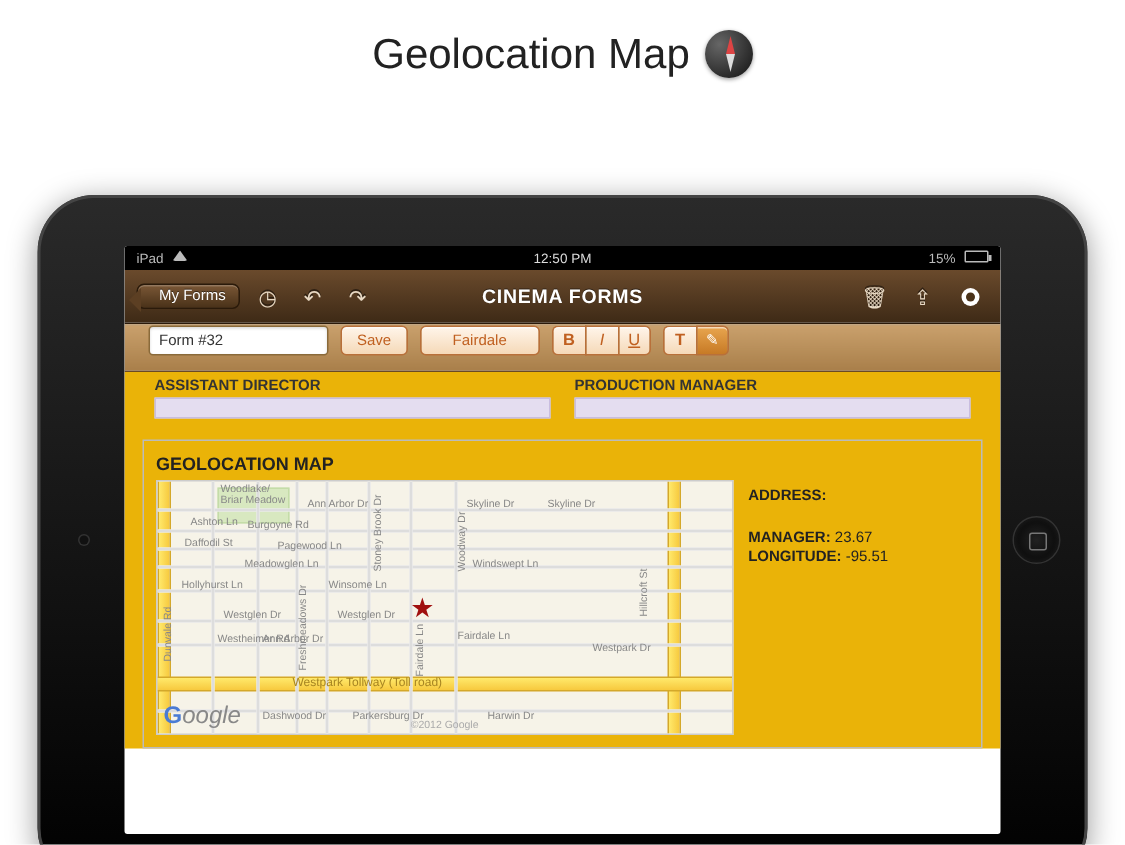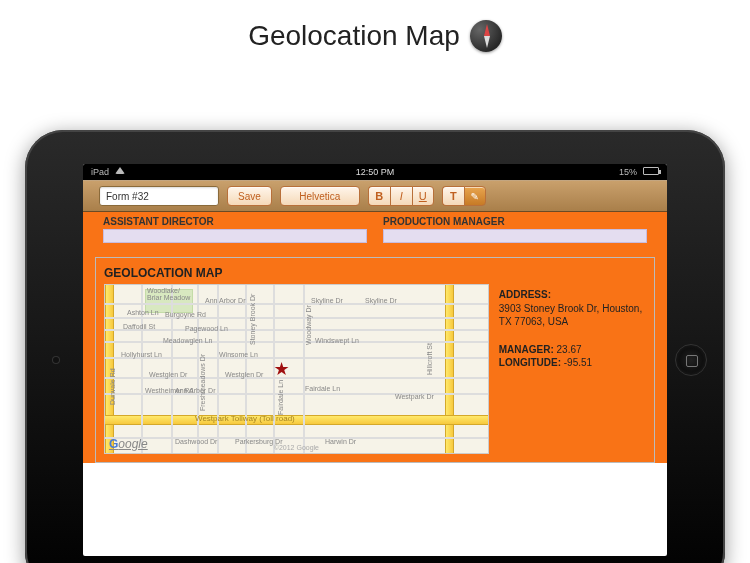--- a/index.html
+++ b/index.html
@@ -199,21 +199,20 @@
       content:"";position:absolute;
       left:3px;top:3px;width:6px;height:6px;
       background:#4a3219;border-radius:50%;
     }
     .toolbar {
       height: 32px;
       background: linear-gradient(#c9a06c, #a97f4a);
       border-top: 1px solid rgba(255,255,255,0.3);
       border-bottom: 1px solid #6a4a25;
       display: flex;
-      align-items: center;
       padding: 0 16px;
       gap: 8px;
     }
     .form-name-input {
       height: 20px;
       width: 120px;
       background: #fff;
       border: 1px solid #8a6a3a;
       border-radius: 3px;
       font-size: 10px;
@@ -232,21 +231,21 @@
       display:flex;align-items:center;justify-content:center;
       box-shadow: inset 0 1px 0 rgba(255,255,255,0.6);
     }
     .seg-group { display:flex; gap:0; }
     .seg-group .tb-btn { border-radius:0; border-right-width:0; width:22px; padding:0;}
     .seg-group .tb-btn:first-child{border-radius:4px 0 0 4px;}
     .seg-group .tb-btn:last-child{border-radius:0 4px 4px 0;border-right-width:1px;}
     .tb-btn.seg b,.tb-btn.seg i,.tb-btn.seg u{font-size:11px;}
     .tb-btn.active{ background: linear-gradient(#e8a54f,#c77a25); color:#fff; }
     .form-body {
-      background:#f97316;
+      background:#eab308;
       padding: 0 12px;
     }
     .role-row {
       display:flex;
       font-size:10px;
       font-weight:600;
       color:#333;
     }
     .role-cell {
       flex:1;
@@ -289,21 +288,21 @@
     .rot90 { transform: rotate(-90deg); transform-origin: left top; }
     .map-star {
       position:absolute;
       left:44%; top:50%;
       width:0;height:0;
       color:#a01010;
       font-size:18px;
       line-height:0;
       transform:translate(-50%,-50%);
     }
-    .map-google{ position:absolute; left:4px; bottom:2px; font-size:12px; color:#888; font-style:italic;text-decoration:underline;}
+    .map-google{ position:absolute; left:4px; bottom:2px; font-size:16px; color:#888; font-style:italic;}
     .map-google b{color:#4a7bd4;font-style:normal;font-weight:700;}
     .map-copy{ position:absolute; left:50%;bottom:2px;transform:translateX(-50%); font-size:7px;color:#aaa;}
     .geo-meta {
       flex:1;
       font-size:10px;
       font-weight:700;
       color:#222;
       line-height:1.35;
       padding-top:4px;
     }
@@ -333,25 +332,41 @@
         <span>iPad</span>
         <span class="wifi-icon"></span>
       </div>
       <div class="status-center">12:50 PM</div>
       <div class="status-right">
         <span>15%</span>
         <span class="battery"><span class="battery-fill"></span></span>
       </div>
     </div>
 
+    <div class="nav-bar">
+      <div class="nav-back">
+        <span>My Forms</span>
+      </div>
+      <div class="nav-icon-btn">◷</div>
+      <div class="nav-icon-btn">↶</div>
+      <div class="nav-icon-btn">↷</div>
+      <div class="nav-title">CINEMA FORMS</div>
+      <div class="nav-right">
+        <div class="nav-icon-btn">🗑</div>
+        <div class="nav-icon-btn">⇪</div>
+        <div class="nav-icon-btn">
+            <span class="pin-icon"></span>
+          </div>
+      </div>
+    </div>
 
     <div class="toolbar">
       <input class="form-name-input" value="Form #32" style="">
       <div class="tb-btn">Save</div>
-      <div class="tb-btn" style="width:80px">Helvetica</div>
+      <div class="tb-btn" style="width:80px">Fairdale</div>
       <div class="seg-group">
         <div class="tb-btn seg">
             <b>B</b>
           </div>
         <div class="tb-btn seg">
             <i>I</i>
           </div>
         <div class="tb-btn seg">
             <u>U</u>
           </div>
@@ -427,21 +442,20 @@
             <span class="street-label rot90" style="left:172px;top:130px">Fairdale Ln</span>
             <span class="street-label rot90" style="left:94px;top:126px">Freshmeadows Dr</span>
             <span class="street-label rot90" style="right:30px;top:90px">Hillcroft St</span>
             <span class="street-label rot90" style="left:200px;top:60px">Woodway Dr</span>
             <div class="map-star">★</div>
             <span class="map-google"><b>G</b>oogle</span>
             <span class="map-copy">©2012 Google</span>
           </div>
           <div class="geo-meta">
             <div>ADDRESS:</div>
-            <div class="val">3903 Stoney Brook Dr, Houston, TX 77063, USA</div>
             <div class="spacer"></div>
             <div>
               <span>MANAGER:</span>
               <span class="val">23.67</span>
             </div>
             <div>
               <span>LONGITUDE:</span>
               <span class="val">-95.51</span>
             </div>
           </div>

